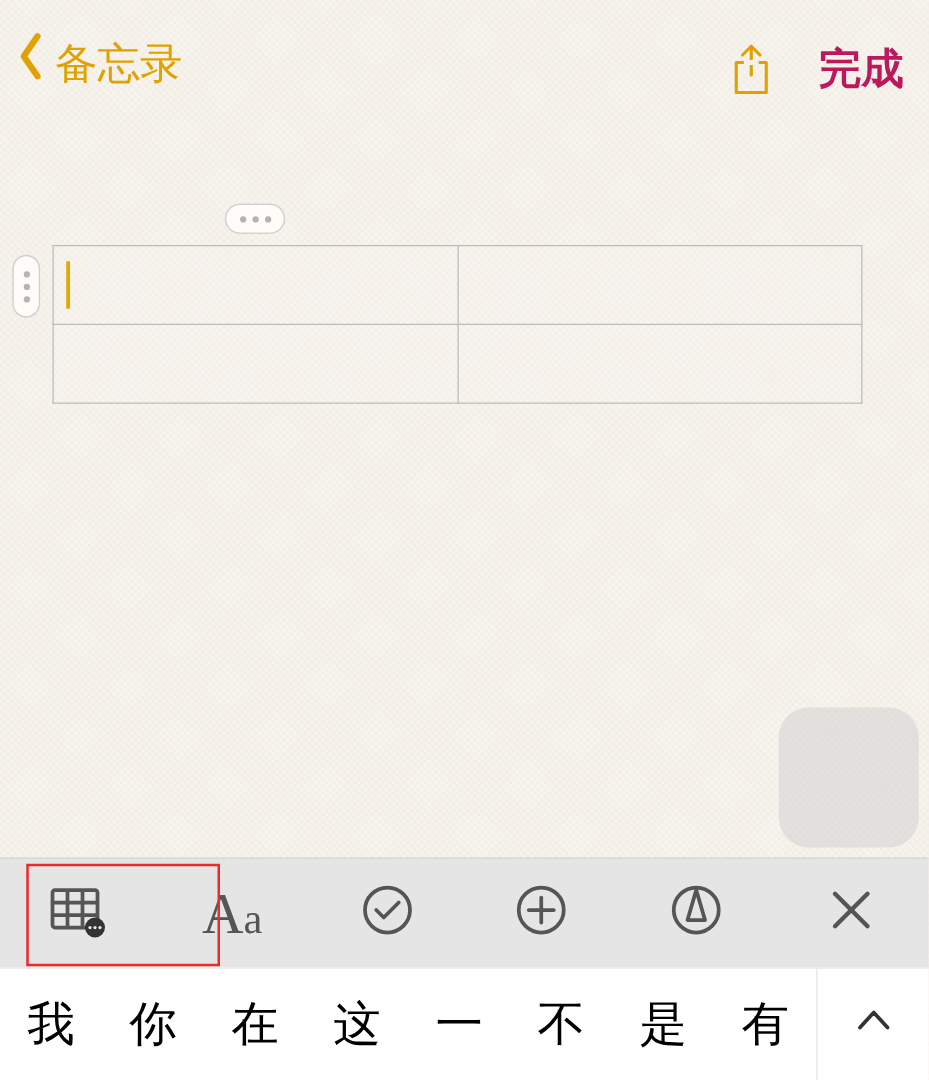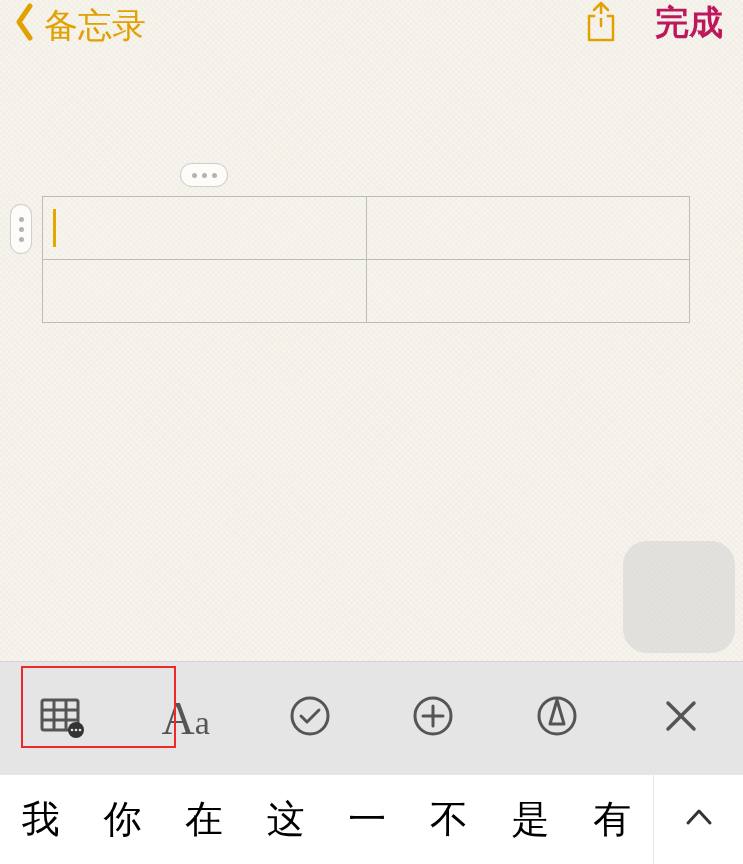--- a/index.html
+++ b/index.html
@@ -20,23 +20,24 @@
       repeating-linear-gradient(-45deg, rgba(210,200,180,0.10) 0 2px, transparent 2px 4px),
       #f5f1e9;
     z-index: 0;
   }
 
   
   .header {
     position: relative;
     z-index: 1;
     display: flex;
-    align-items: flex-start;
+    align-items: flex-end;
     height: 78px;
     padding: 0 20px 0 8px;
+    font-family: Liberation Mono, monospace;
   }
   .back-btn {
     display: flex;
     align-items: center;
     gap: 2px;
     color: #e1a100;
     font-size: 34px;
     font-weight: 400;
     cursor: pointer;
   }
@@ -120,21 +121,21 @@
     height: 112px;
     border-radius: 24px;
     background: rgba(210,210,210,0.55);
     z-index: 1;
   }
 
   
   .toolbar {
     position: relative;
     z-index: 1;
-    height: 113px;
+    height: 88px;
     background: #e5e5e6;
     display: flex;
     align-items: center;
     border-top: 1px solid rgba(0,0,0,0.08);
   }
   .toolbar .tool {
     flex: 1;
     display: flex;
     align-items: center;
     justify-content: center;

